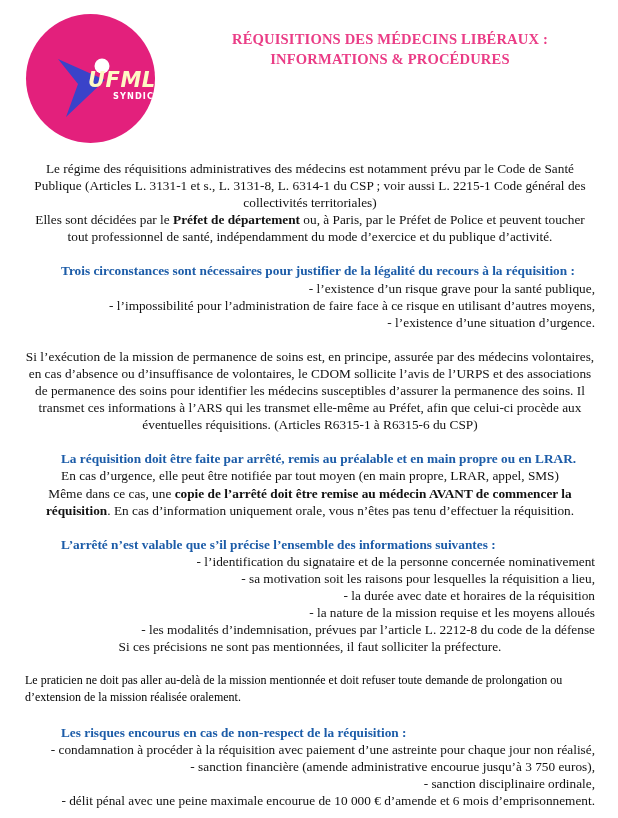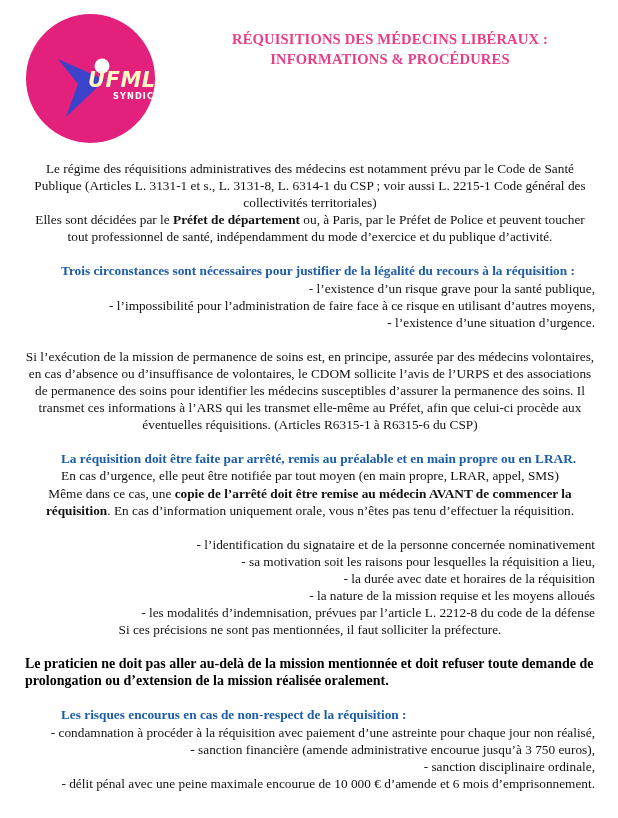--- a/index.html
+++ b/index.html
@@ -125,23 +125,23 @@
     list-style: none;
   }
   .bullets li {
     font-size: 13.3px;
     line-height: 17.1px;
     color: #111111;
     text-align: right;
   }
 
   .para-bold {
-    font-size: 14px;
-    line-height: 17.1px;
-    font-weight: bold;
+    font-size: 12px;
+    line-height: 17.1px;
+    font-weight: normal;
     color: #000000;
   }
   .gap-md { height: 17px; }
 
   b, strong { font-weight: bold; }
 </style>
 </head>
 <body>
 
 <div class="page">
@@ -185,20 +185,21 @@
     <p class="para">Si l’exécution de la mission de permanence de soins est, en principe, assurée par des médecins volontaires, en cas d’absence ou d’insuffisance de volontaires, le CDOM sollicite l’avis de l’URPS et des associations de permanence des soins pour identifier les médecins susceptibles d’assurer la permanence des soins. Il transmet ces informations à l’ARS qui les transmet elle-même au Préfet, afin que celui-ci procède aux éventuelles réquisitions. (Articles R6315-1 à R6315-6 du CSP)</p>
 
     <div class="gap-md"></div>
 
     <p class="heading-blue">La réquisition doit être faite par arrêté, remis au préalable et en main propre ou en LRAR.</p>
     <p class="para">En cas d’urgence, elle peut être notifiée par tout moyen (en main propre, LRAR, appel, SMS)</p>
     <p class="para"><span>Même dans ce cas, une </span><b>copie de l’arrêté doit être remise au médecin AVANT de commencer la réquisition</b><span>. En cas d’information uniquement orale, vous n’êtes pas tenu d’effectuer la réquisition.</span></p>
 
     <div class="gap-md"></div>
 
+    <p class="heading-blue">L’arrêté n’est valable que s’il précise l’ensemble des informations suivantes :</p>
     <ul class="bullets">
       <li>- l’identification du signataire et de la personne concernée nominativement</li>
       <li>- sa motivation soit les raisons pour lesquelles la réquisition a lieu,</li>
       <li>- la durée avec date et horaires de la réquisition</li>
       <li>- la nature de la mission requise et les moyens alloués</li>
       <li>- les modalités d’indemnisation, prévues par l’article L. 2212-8 du code de la défense</li>
     </ul>
     <p class="para">Si ces précisions ne sont pas mentionnées, il faut solliciter la préfecture.</p>
 
     <div class="gap-md"></div>

